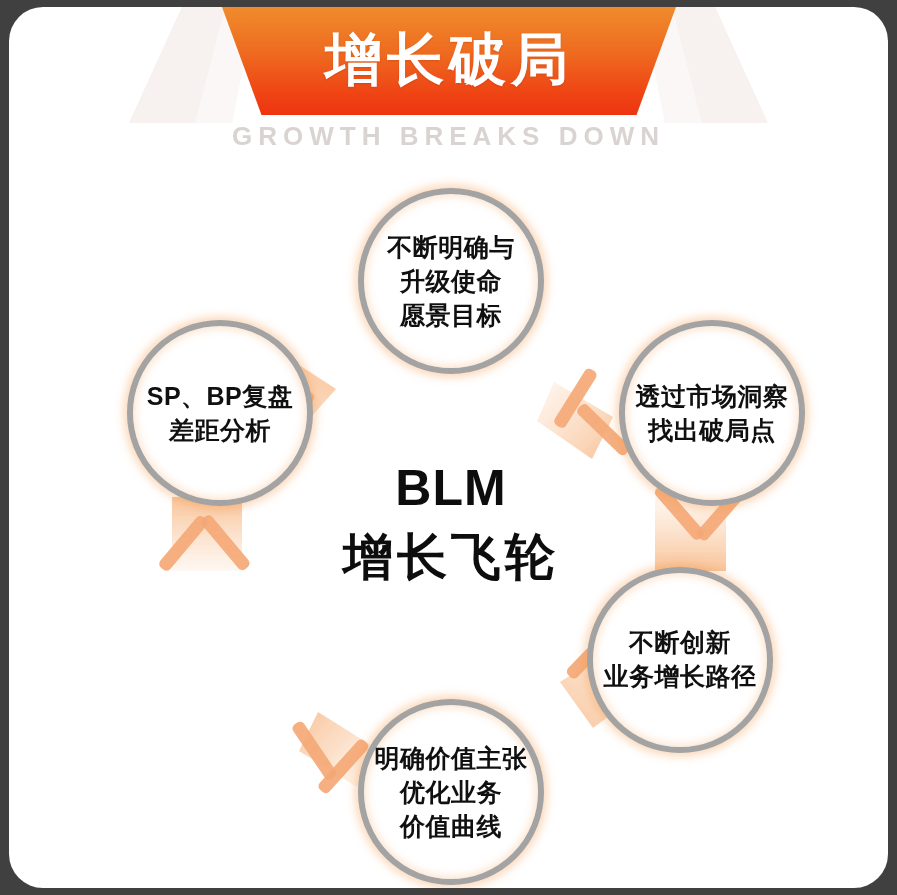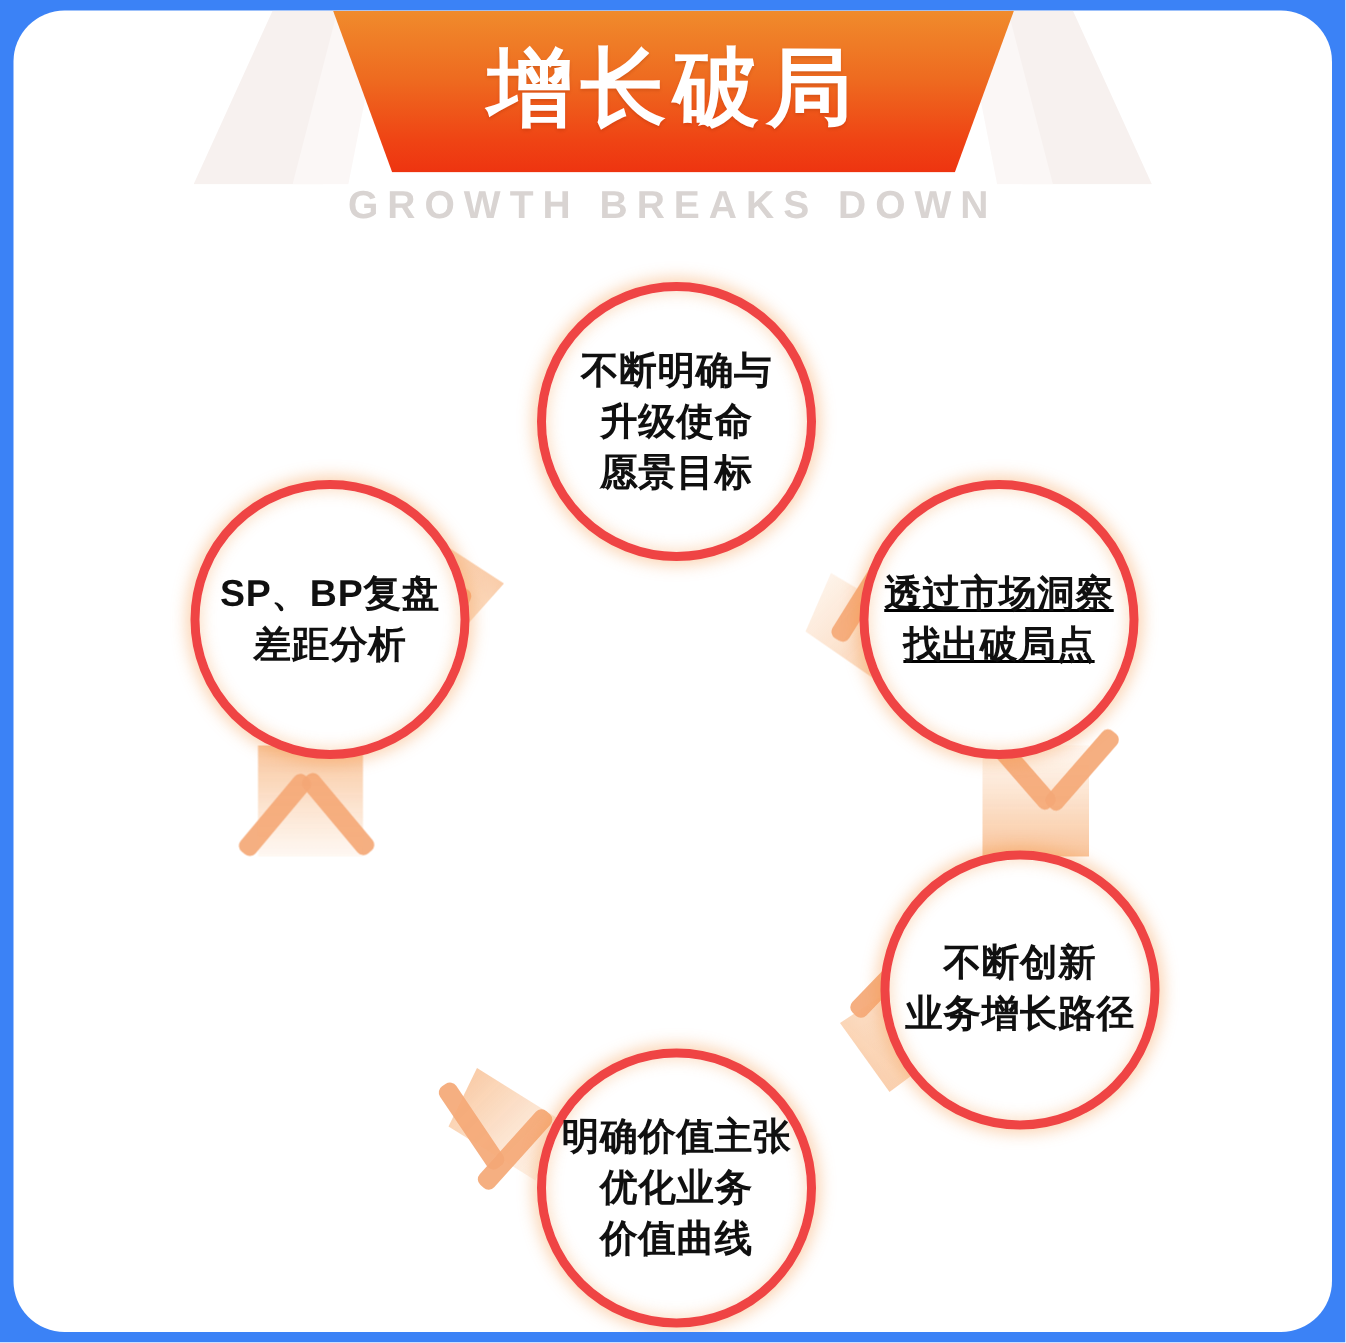--- a/index.html
+++ b/index.html
@@ -12,21 +12,21 @@
     height: 895px;
     overflow: hidden;
     font-family: "Liberation Sans", "DejaVu Sans", sans-serif;
   }
 
   
   #poster {
     position: relative;
     width: 897px;
     height: 895px;
-    background: #3b82f6;
+    background: #404040;
     box-sizing: border-box;
     overflow: hidden;
   }
   #canvas {
     position: absolute;
     left: 9px;
     top: 7px;
     width: 879px;
     height: 881px;
     background: #ffffff;
@@ -127,38 +127,38 @@
   
   .node {
     position: absolute;
     border-radius: 50%;
     background: #ffffff;
     display: flex;
     align-items: center;
     justify-content: center;
     text-align: center;
     box-sizing: border-box;
-    border: 6px solid #ef4444;
+    border: 6px solid #a3a3a3;
     box-shadow:
       0 0 10px 3px rgba(244,150,70,0.40),
       inset 0 0 9px 2px rgba(244,150,70,0.28);
     filter: blur(0.15px);
   }
   .node .node-text {
     color: #101010;
     font-weight: bold;
     font-size: 25px;
     line-height: 1.36;
     letter-spacing: 0.5px;
     white-space: pre-line;
     filter: blur(0px);
   }
   
   #node-0 { left: 349px;  top: 21px;  width: 186px; height: 186px; }   
-  #node-1 { left: 564px;  top: 153px; width: 186px; height: 186px; text-decoration: underline; }   
+  #node-1 { left: 610px;  top: 153px; width: 186px; height: 186px; }   
   #node-2 { left: 578px;  top: 400px; width: 186px; height: 186px; font-family: Liberation Serif, serif; }   
   #node-3 { left: 349px;  top: 532px; width: 186px; height: 186px; align-items: center; }   
   #node-4 { left: 118px;  top: 400px; width: 186px; height: 186px; }   
   #node-5 { left: 118px;  top: 153px; width: 186px; height: 186px; }   
 
   
   #center-label {
     position: absolute;
     left: 289px;
     top: 268px;
@@ -288,16 +288,20 @@
       <div class="node" id="node-3">
         <span class="node-text">明确价值主张
 优化业务
 价值曲线</span>
       </div>
       <div class="node" id="node-5">
         <span class="node-text">SP、BP复盘
 差距分析</span>
       </div>
 
+      <div id="center-label">
+        <div id="center-line1">BLM</div>
+        <div id="center-line2">增长飞轮</div>
+      </div>
 
     </div>
   </div>
 </div>
 
 </body></html>

